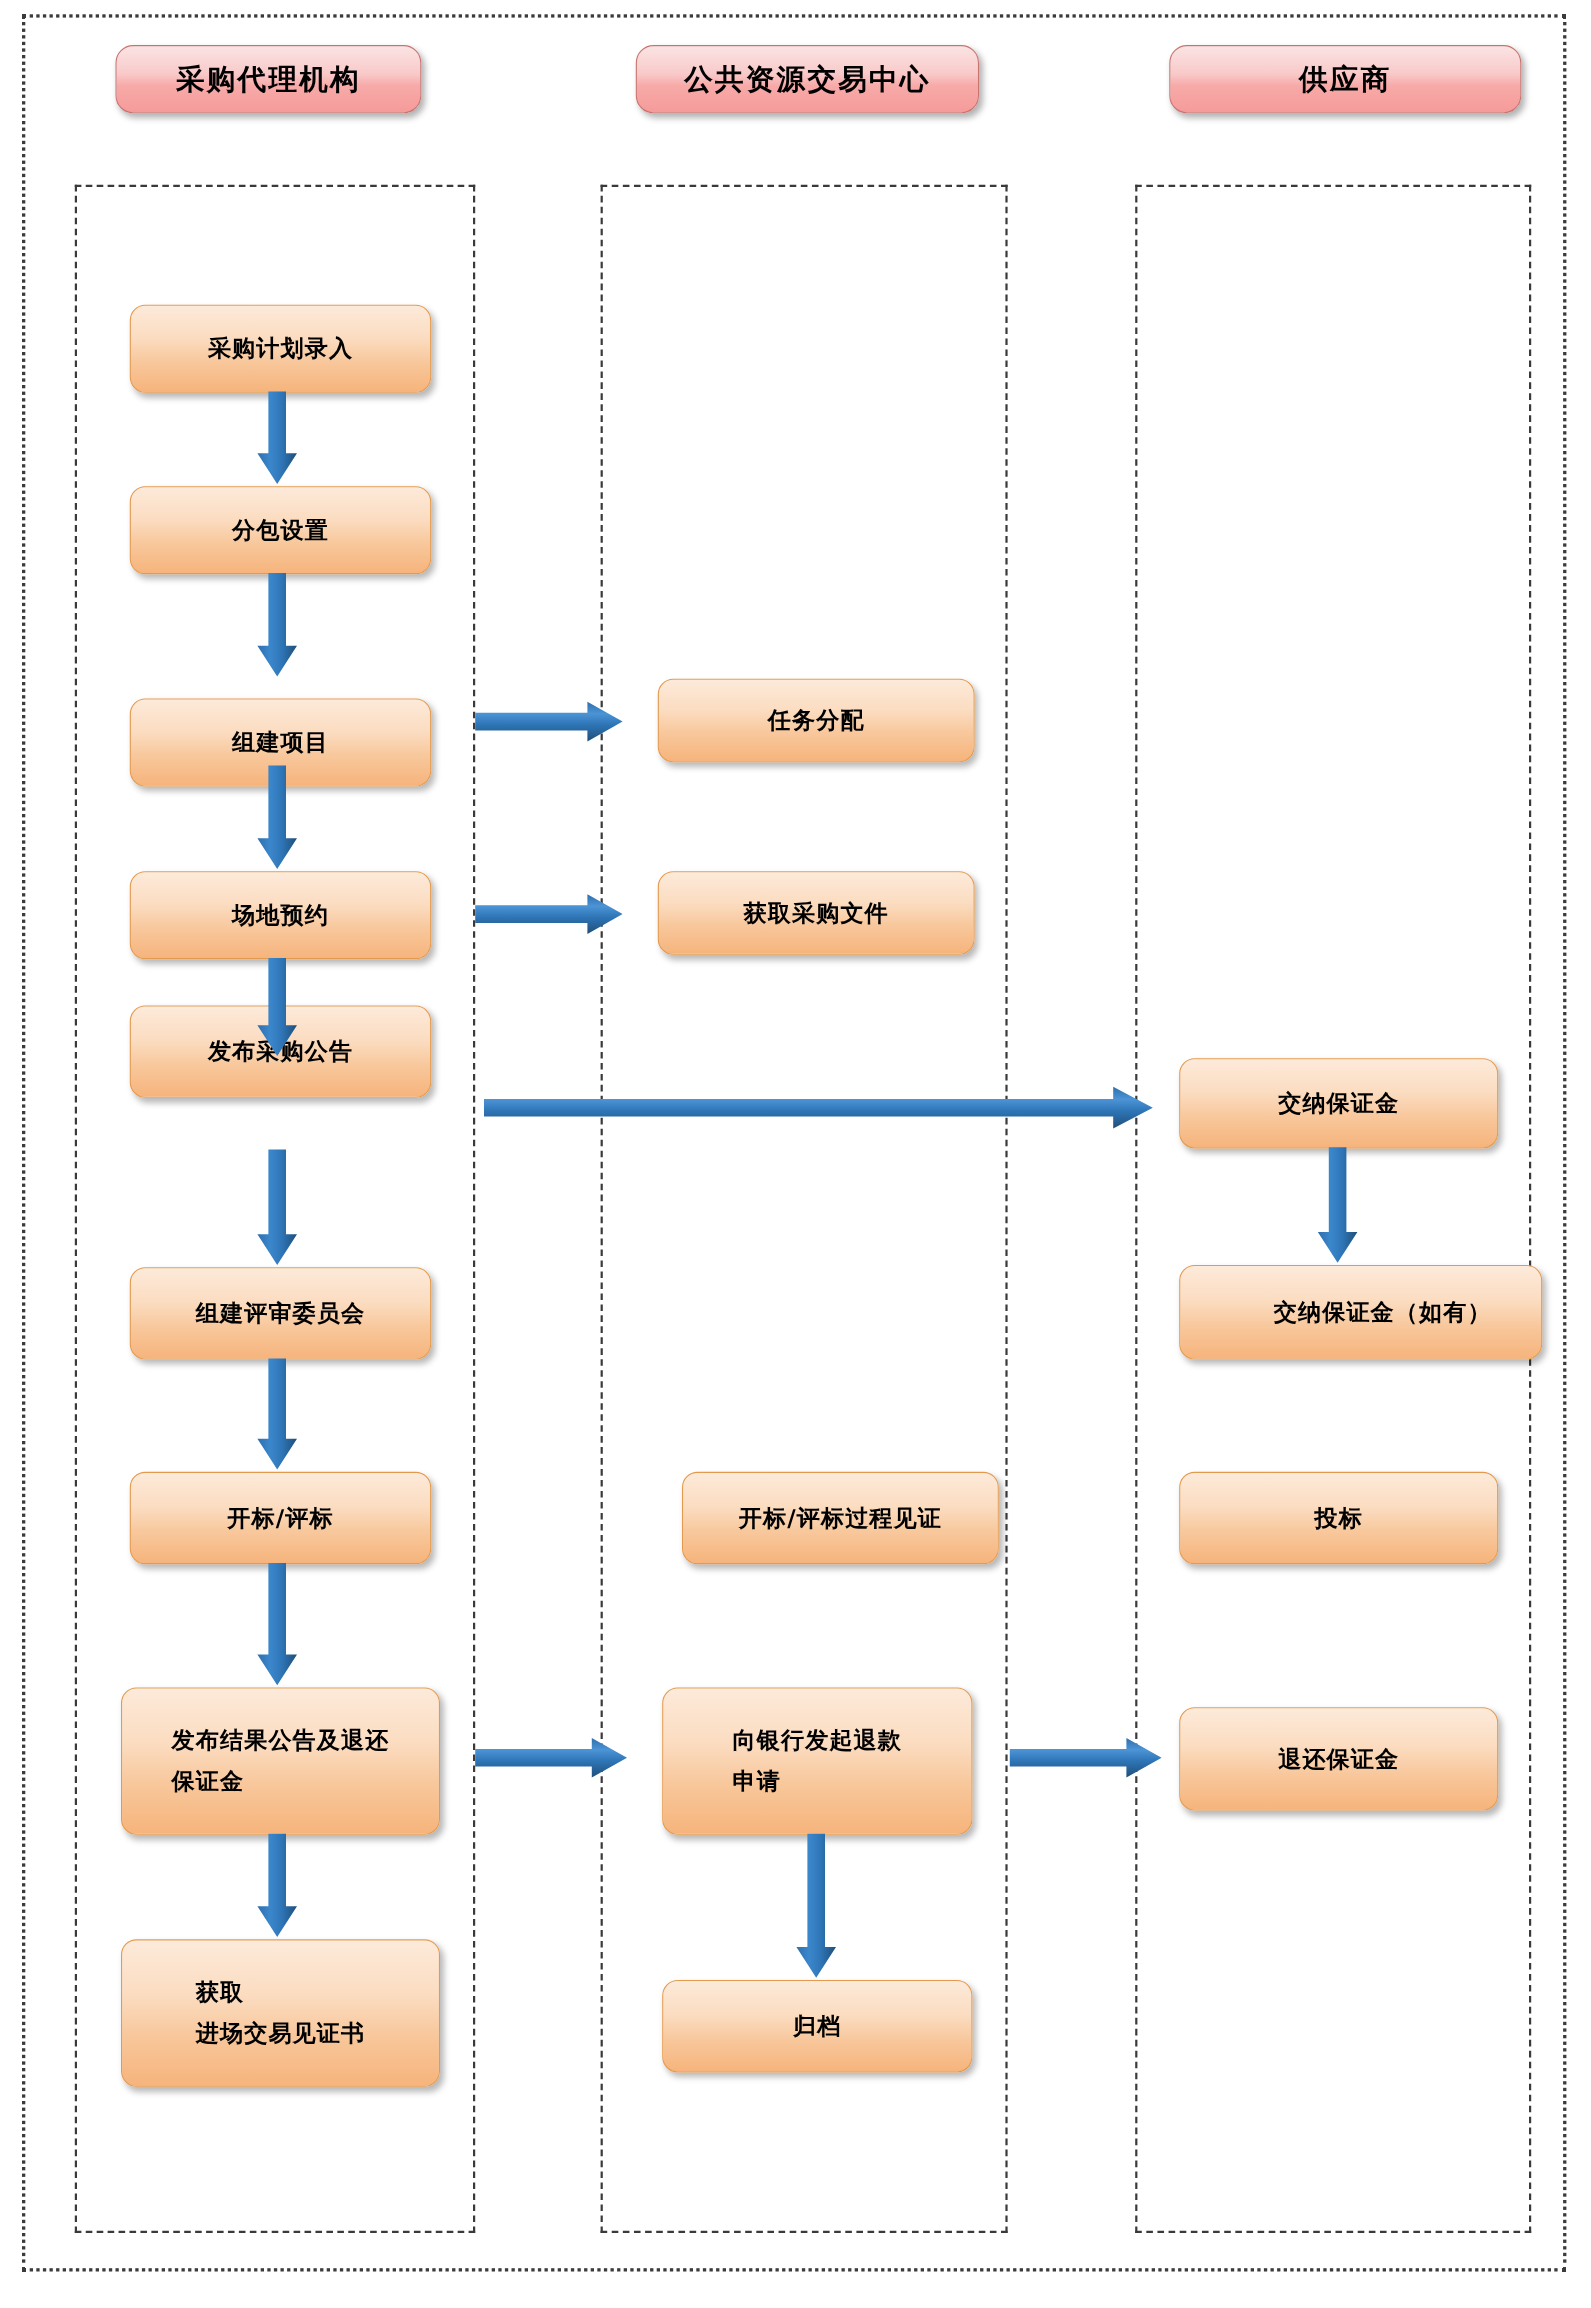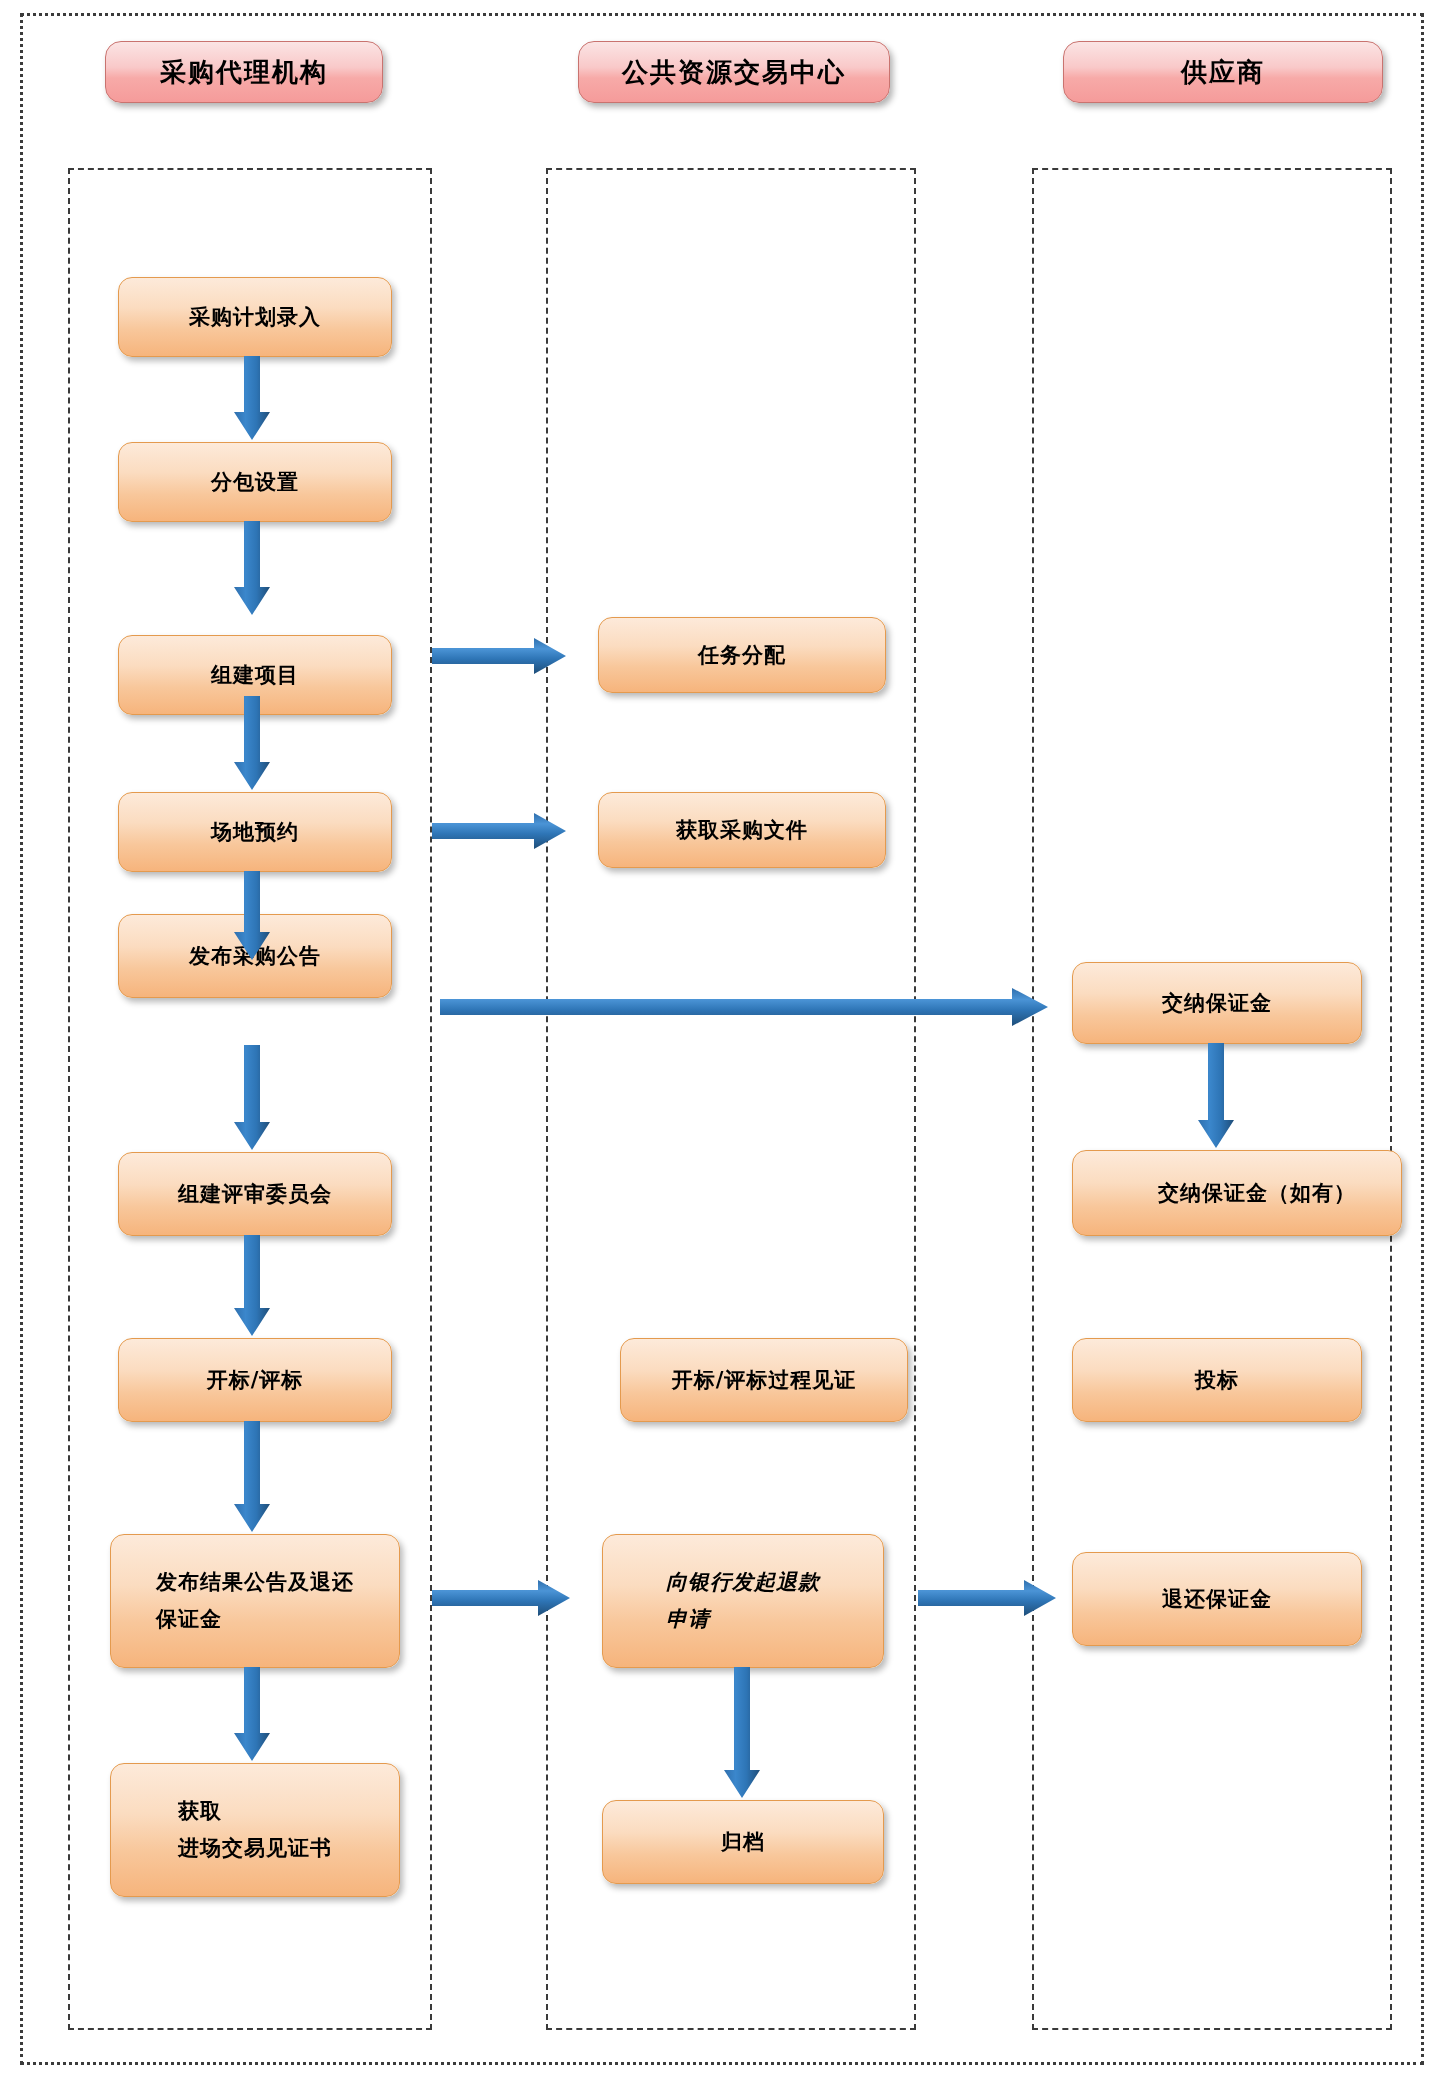--- a/index.html
+++ b/index.html
@@ -92,21 +92,21 @@
   </div>
 
 <div class="node" style="left:598px;top:792px;width:286px;height:74px;">
   <span>获取采购文件</span>
   </div>
 
 <div class="node" style="left:598px;top:1338px;width:286px;height:82px;margin-left:22px;">
   <span>开标/评标过程见证</span>
   </div>
 
-<div class="node" style="left:602px;top:1534px;width:280px;height:132px;white-space:pre-line;font-style:italic;">
+<div class="node" style="left:602px;top:1534px;width:280px;height:132px;white-space:pre-line;">
   <span>向银行发起退款
 申请</span></div>
 
 <div class="node" style="left:602px;top:1800px;width:280px;height:82px;">
   <span>归档</span>
   </div>
 
 <div class="node" style="left:1072px;top:962px;width:288px;height:80px;">
   <span>交纳保证金</span>
   </div>

